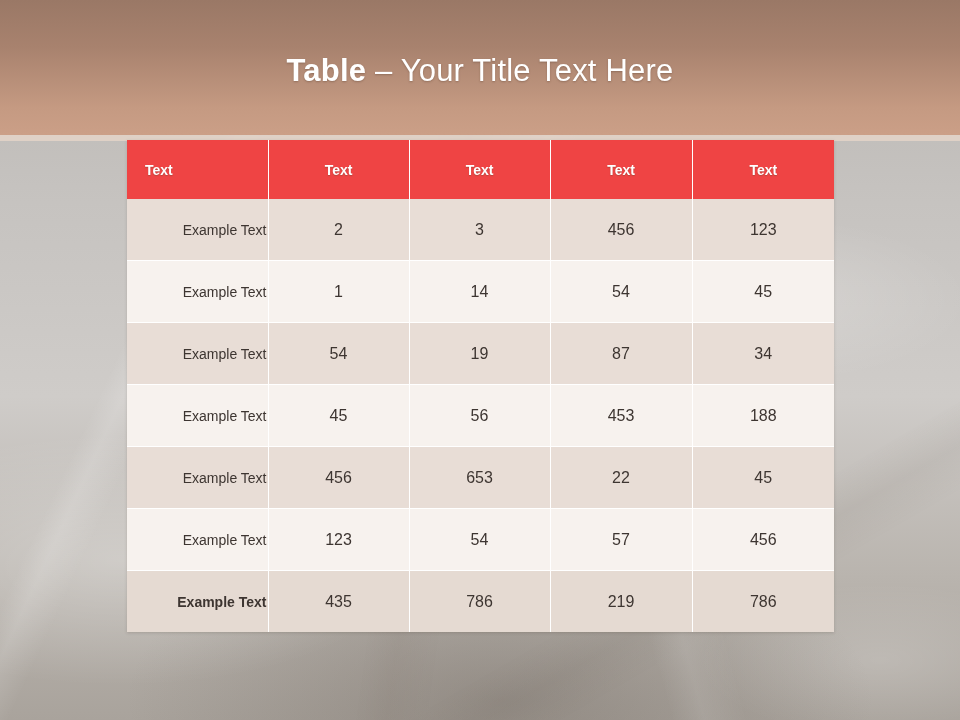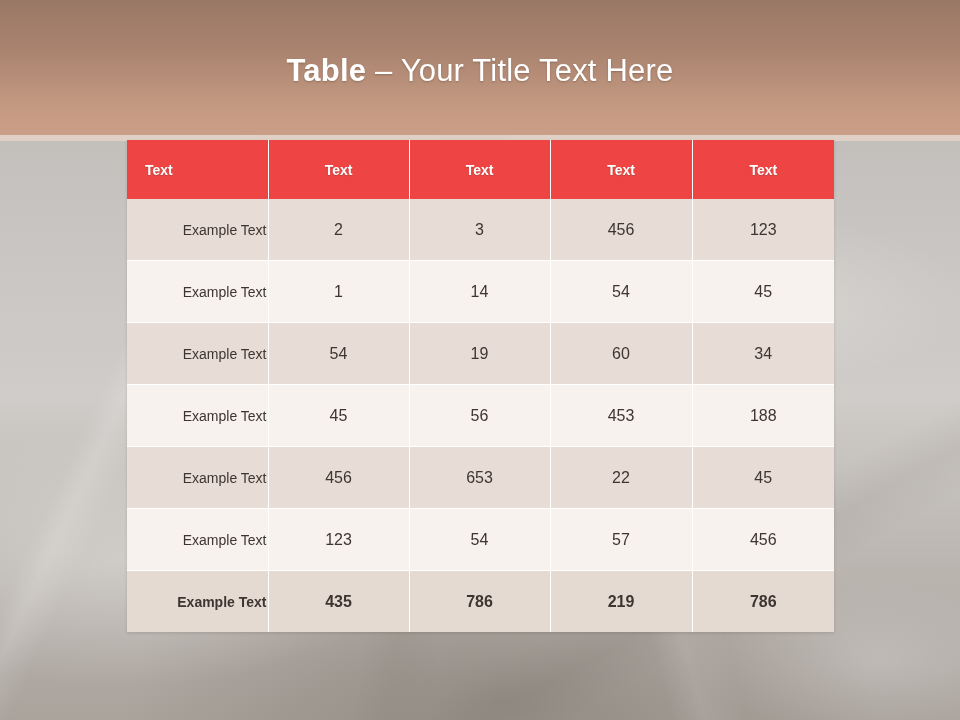--- a/index.html
+++ b/index.html
@@ -122,21 +122,21 @@
   table.data-table tbody td.label {
     text-align: right;
     padding-left: 18px;
     font-size: 14px;
     color: #3d3531;
   }
   table.data-table tbody tr.odd td { background: #e8ddd6; }
   table.data-table tbody tr.even td { background: #f7f2ee; }
   table.data-table tbody tr.total td {
     background: #e5dad2;
-    font-weight: bold;
+    font-weight: normal;
     border-bottom: none;
   }
   table.data-table tbody tr.total td.label { font-weight: bold; }
 </style>
 </head>
 <body>
 
 <div class="slide">
   <div class="bg-photo"></div>
   <div class="bg-streaks"></div>
@@ -177,21 +177,21 @@
           <td class="label">Example Text</td>
           <td>1</td>
           <td>14</td>
           <td>54</td>
           <td>45</td>
         </tr>
         <tr class="odd">
           <td class="label">Example Text</td>
           <td>54</td>
           <td>19</td>
-          <td>60</td>
+          <td>87</td>
           <td>34</td>
         </tr>
         <tr class="even">
           <td class="label">Example Text</td>
           <td>45</td>
           <td>56</td>
           <td>453</td>
           <td>188</td>
         </tr>
         <tr class="odd">

